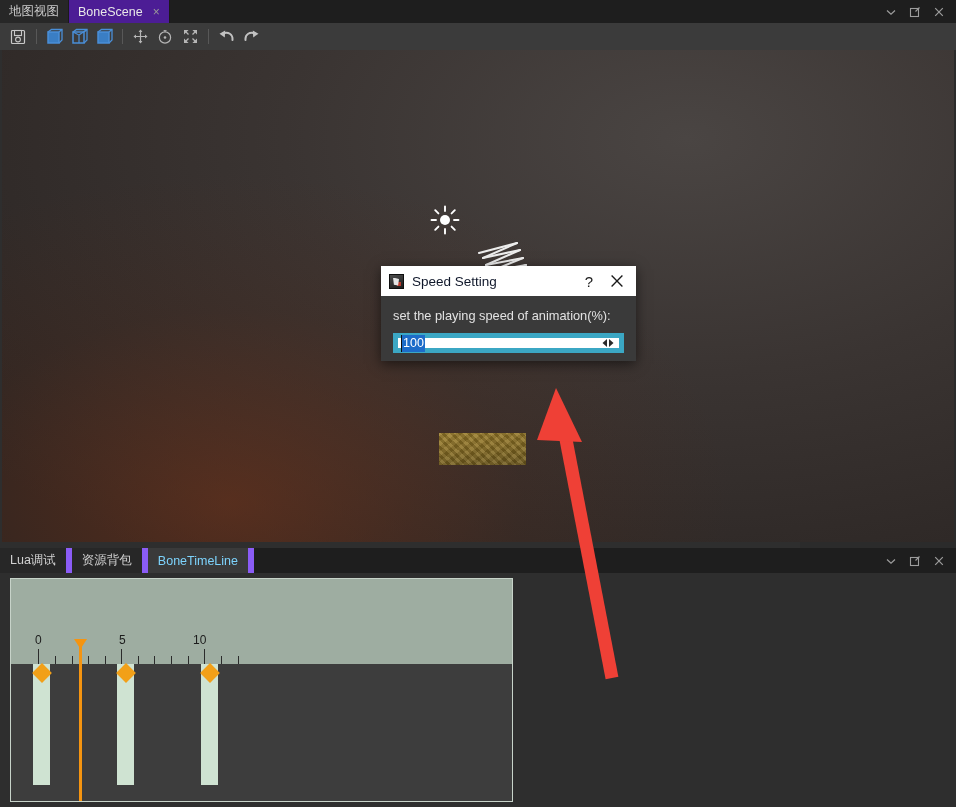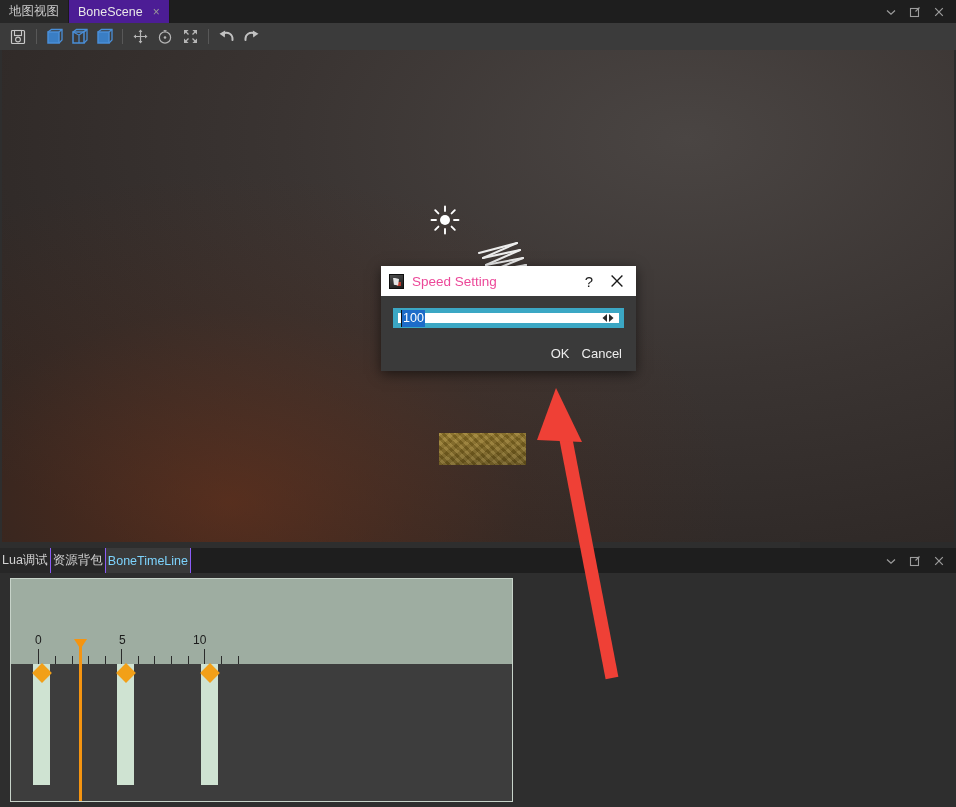--- a/index.html
+++ b/index.html
@@ -151,21 +151,21 @@
     clip-path: polygon(0 0, 100% 18%, 85% 100%, 15% 92%);
   }
   .dlg-icon::before {
     content: "";
     position: absolute;
     right: 2px; bottom: 2px; width: 4px; height: 4px;
     background: #b83a2c;
   }
   .dlg-title-text {
     font-size: 13.5px;
-    color: #ec4899;
+    color: #0f172a;
     margin-left: 8px;
     flex: 1;
     white-space: nowrap;
   }
   .dlg-help {
     width: 26px; height: 26px;
     display: flex; align-items: center; justify-content: center;
     font-size: 15px;
     color: #1a1a1a;
   }
@@ -235,25 +235,25 @@
   .bottom-tabbar {
     position: absolute;
     left: 0; top: 548px;
     width: 956px; height: 25px;
     background: #1e1e1e;
     display: flex;
     align-items: stretch;
   }
   .btab {
     display: flex; align-items: center;
-    padding: 0 2px;
+    padding: 0 10px;
     font-size: 12.5px;
     color: #d2d2d2;
     background: #272727;
-    border-right: 1px solid #8b5cf6;
+    border-right: 6px solid #8b5cf6;
     white-space: nowrap;
   }
   .btab.active { background: #3a3a3a; color: #7dd3fc; }
 
   .bottom-panel {
     position: absolute;
     left: 0; top: 573px;
     width: 956px; height: 234px;
     background: #2e2e2e;
   }
@@ -466,33 +466,30 @@
       <div class="dlg-icon"></div>
       <div class="dlg-title-text">Speed Setting</div>
       <div class="dlg-help">?</div>
       <div class="dlg-close">
         <svg width="14" height="14" viewBox="0 0 14 14">
             <path d="M1.6 1.6 L12.4 12.4 M12.4 1.6 L1.6 12.4" stroke="#1a1a1a" stroke-width="1.35"></path>
           </svg>
       </div>
     </div>
     <div class="dlg-body">
+      <div class="dlg-prompt">set the playing speed of animation(%):</div>
       <div class="spinbox" style="border-color: rgb(59, 167, 196);">
         <span class="spin-val" title="100" style="background: rgb(29, 108, 201);">100</span>
         <span class="spin-arrows">
           <svg width="14" height="10" viewBox="0 0 14 10">
             <path d="M6 1 L6 9 L1.5 5 Z" fill="#2a2a2a"></path>
             <path d="M8 1 L8 9 L12.5 5 Z" fill="#2a2a2a"></path>
           </svg>
         </span>
       </div>
-    </div>
-    <div class="dlg-buttons">
-      <button class="dlg-btn">OK</button>
-      <button class="dlg-btn">Cancel</button>
     </div>
   </div>
 
   <div class="bottom-tabbar">
     <div class="btab">
       <span>Lua调试</span>
     </div>
     <div class="btab">
       <span>资源背包</span>
     </div>

